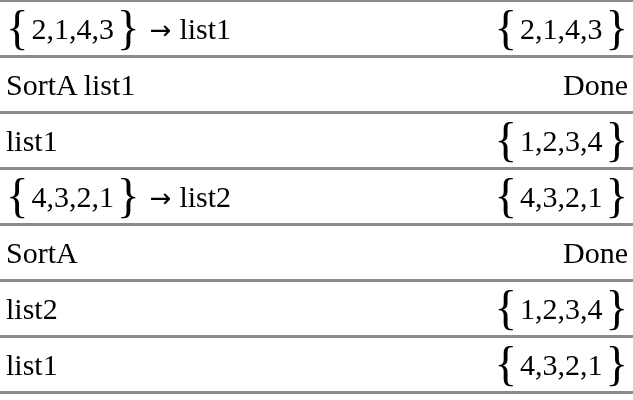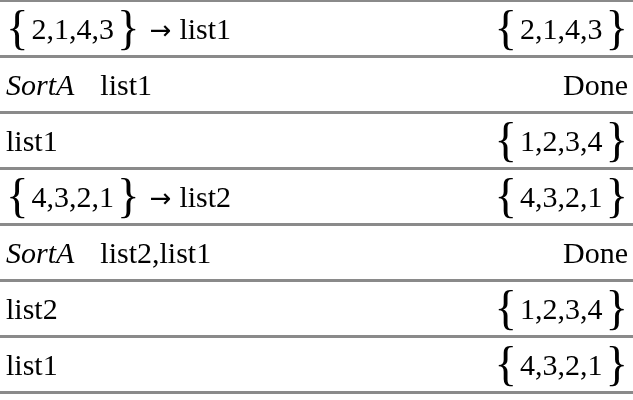--- a/index.html
+++ b/index.html
@@ -45,21 +45,21 @@
   }
   .open  { margin-right: 3px; }
   .close { margin-left: 3px; }
   .arrow {
     font-family: "DejaVu Sans", sans-serif;
     font-size: 26px;
     margin: 0 8px 0 10px;
     position: relative;
     top: 1px;
   }
-  .kw  { margin-right: 26px; font-style: italic; }
+  .kw  { margin-right: 6px; }
   .var, .word { }
 </style>
 </head>
 <body>
 
 <div class="screen">
     <div class="row">
       <div class="expr">
         <span class="brace open">{</span>
         <span class="num">2,1,4,3</span>
@@ -102,21 +102,20 @@
       </div>
       <div class="result">
         <span class="brace open">{</span>
         <span class="num">4,3,2,1</span>
         <span class="brace close">}</span>
       </div>
     </div>
     <div class="row">
       <div class="expr">
         <span class="kw">SortA</span>
-        <span class="var">list2,list1</span>
       </div>
       <div class="result">
         <span class="word">Done</span>
       </div>
     </div>
     <div class="row">
       <div class="expr">
         <span class="var">list2</span>
       </div>
       <div class="result">

